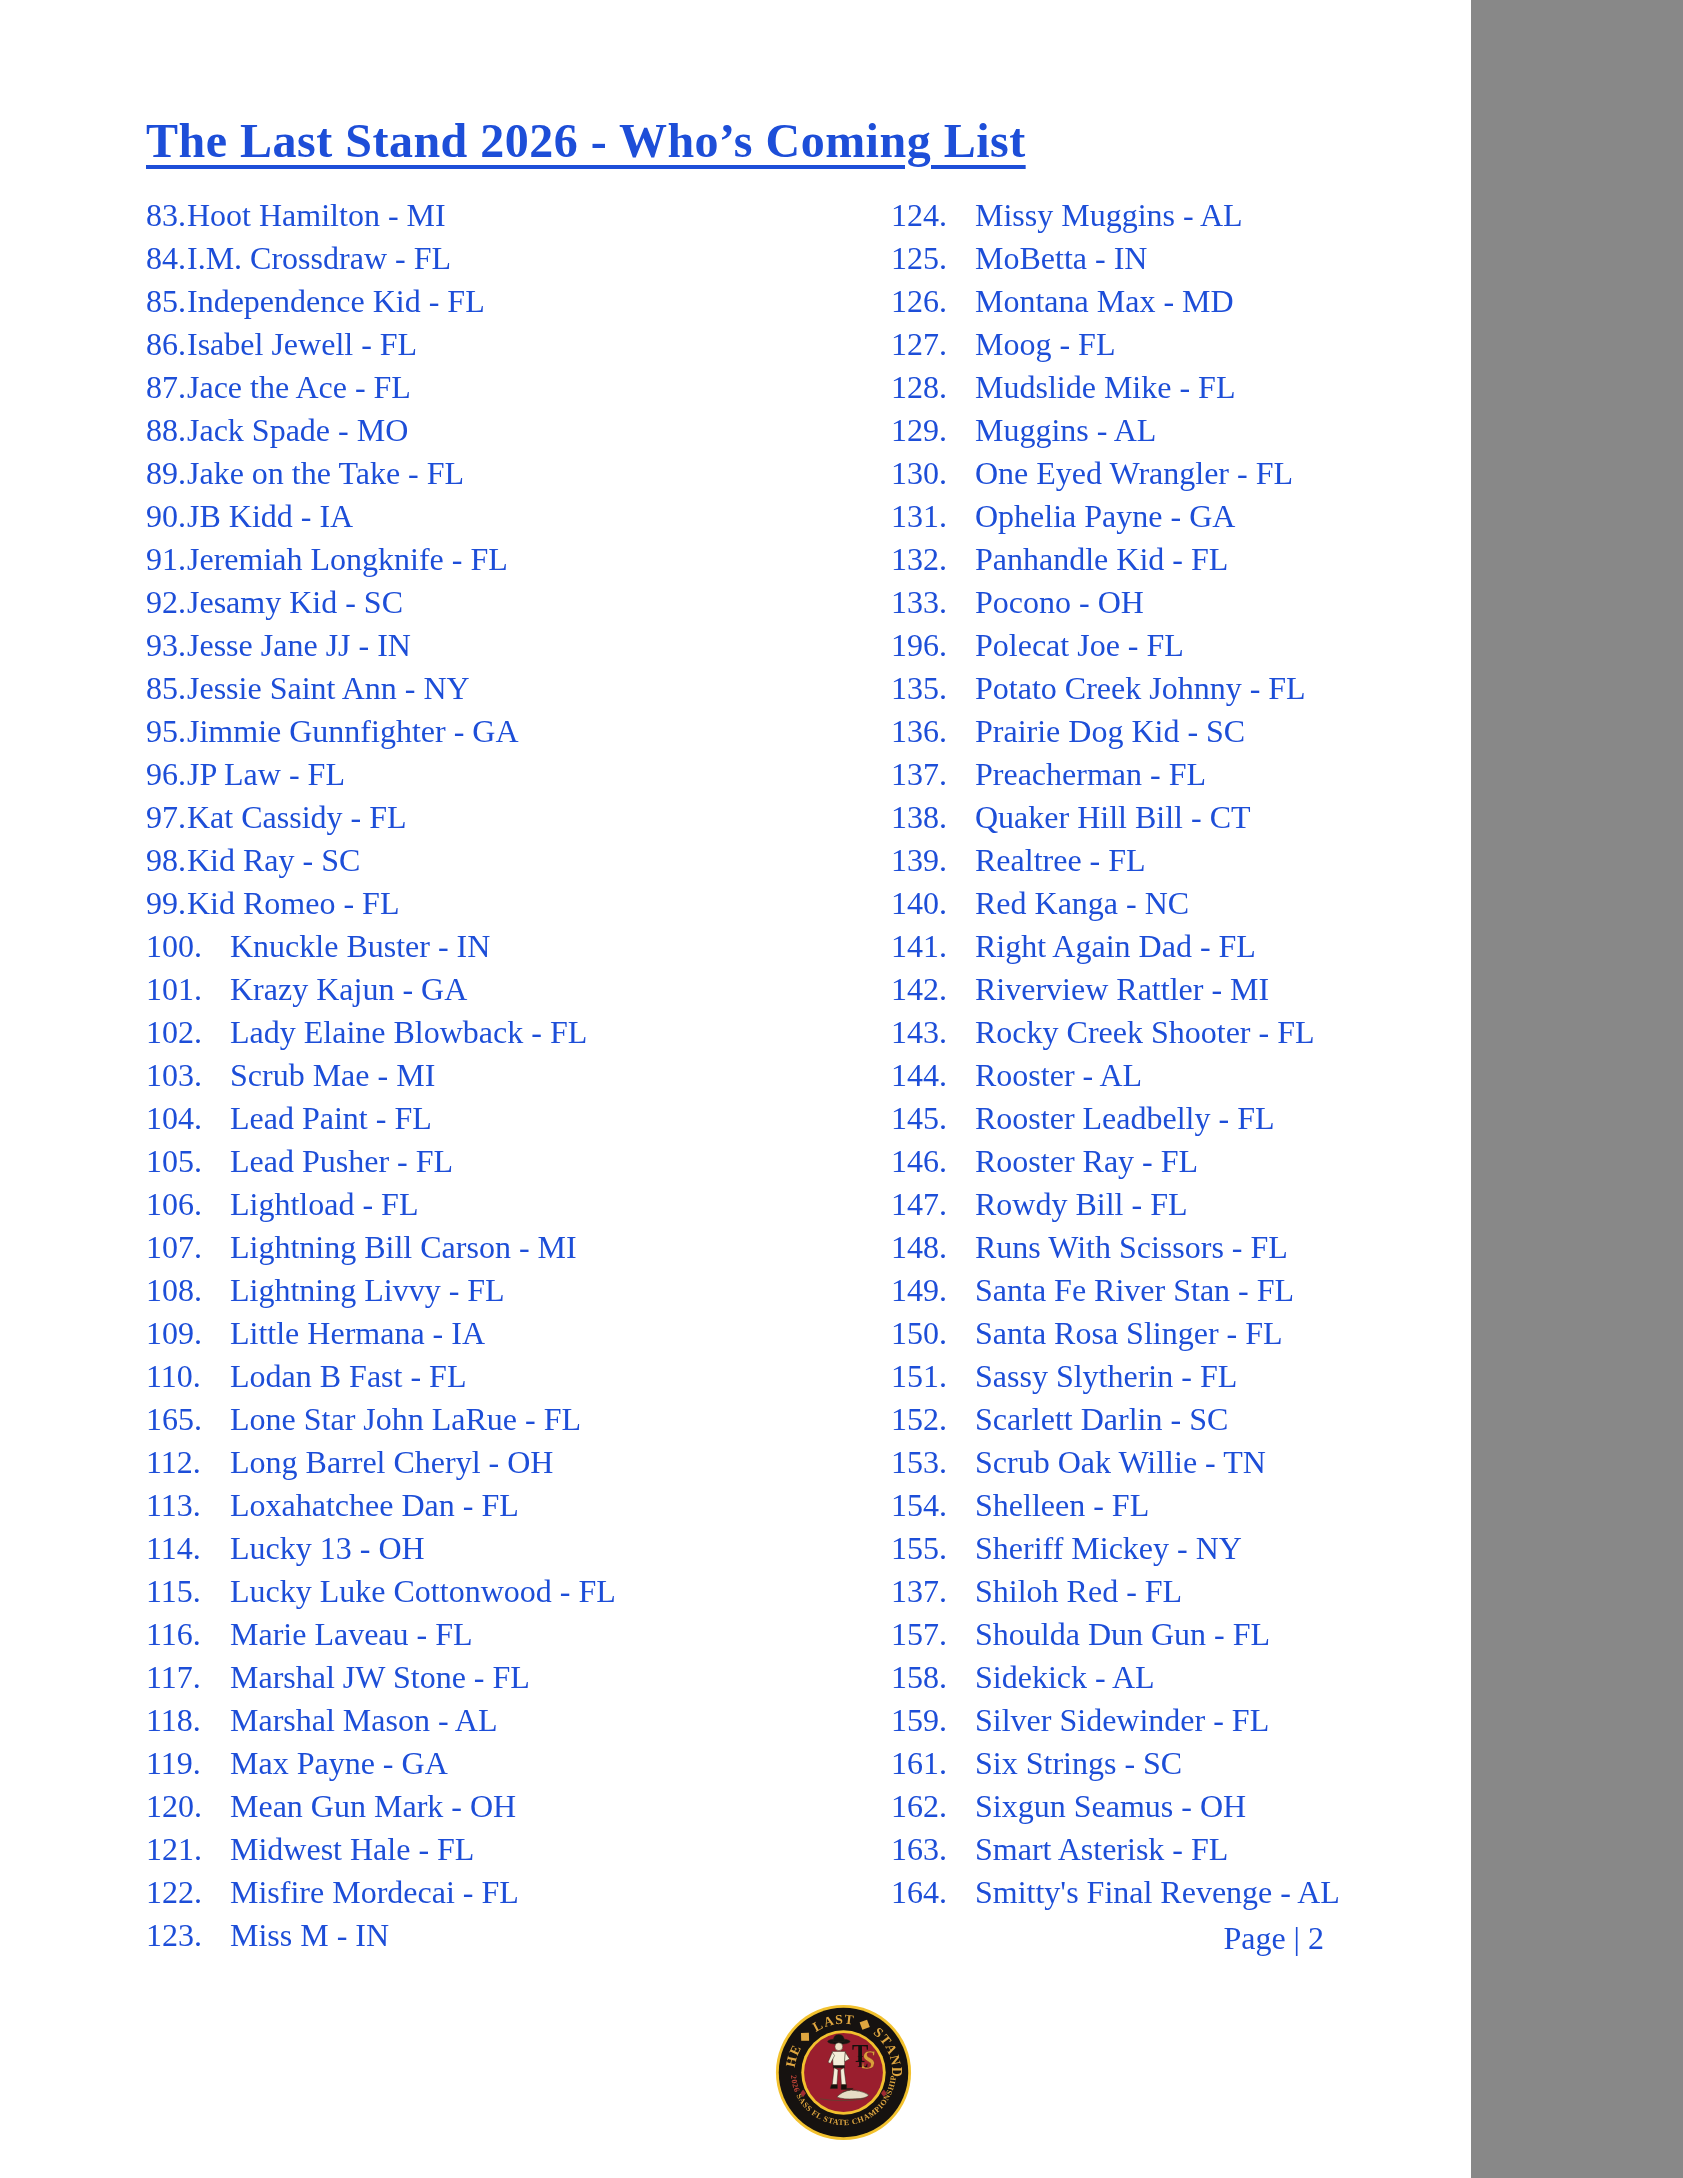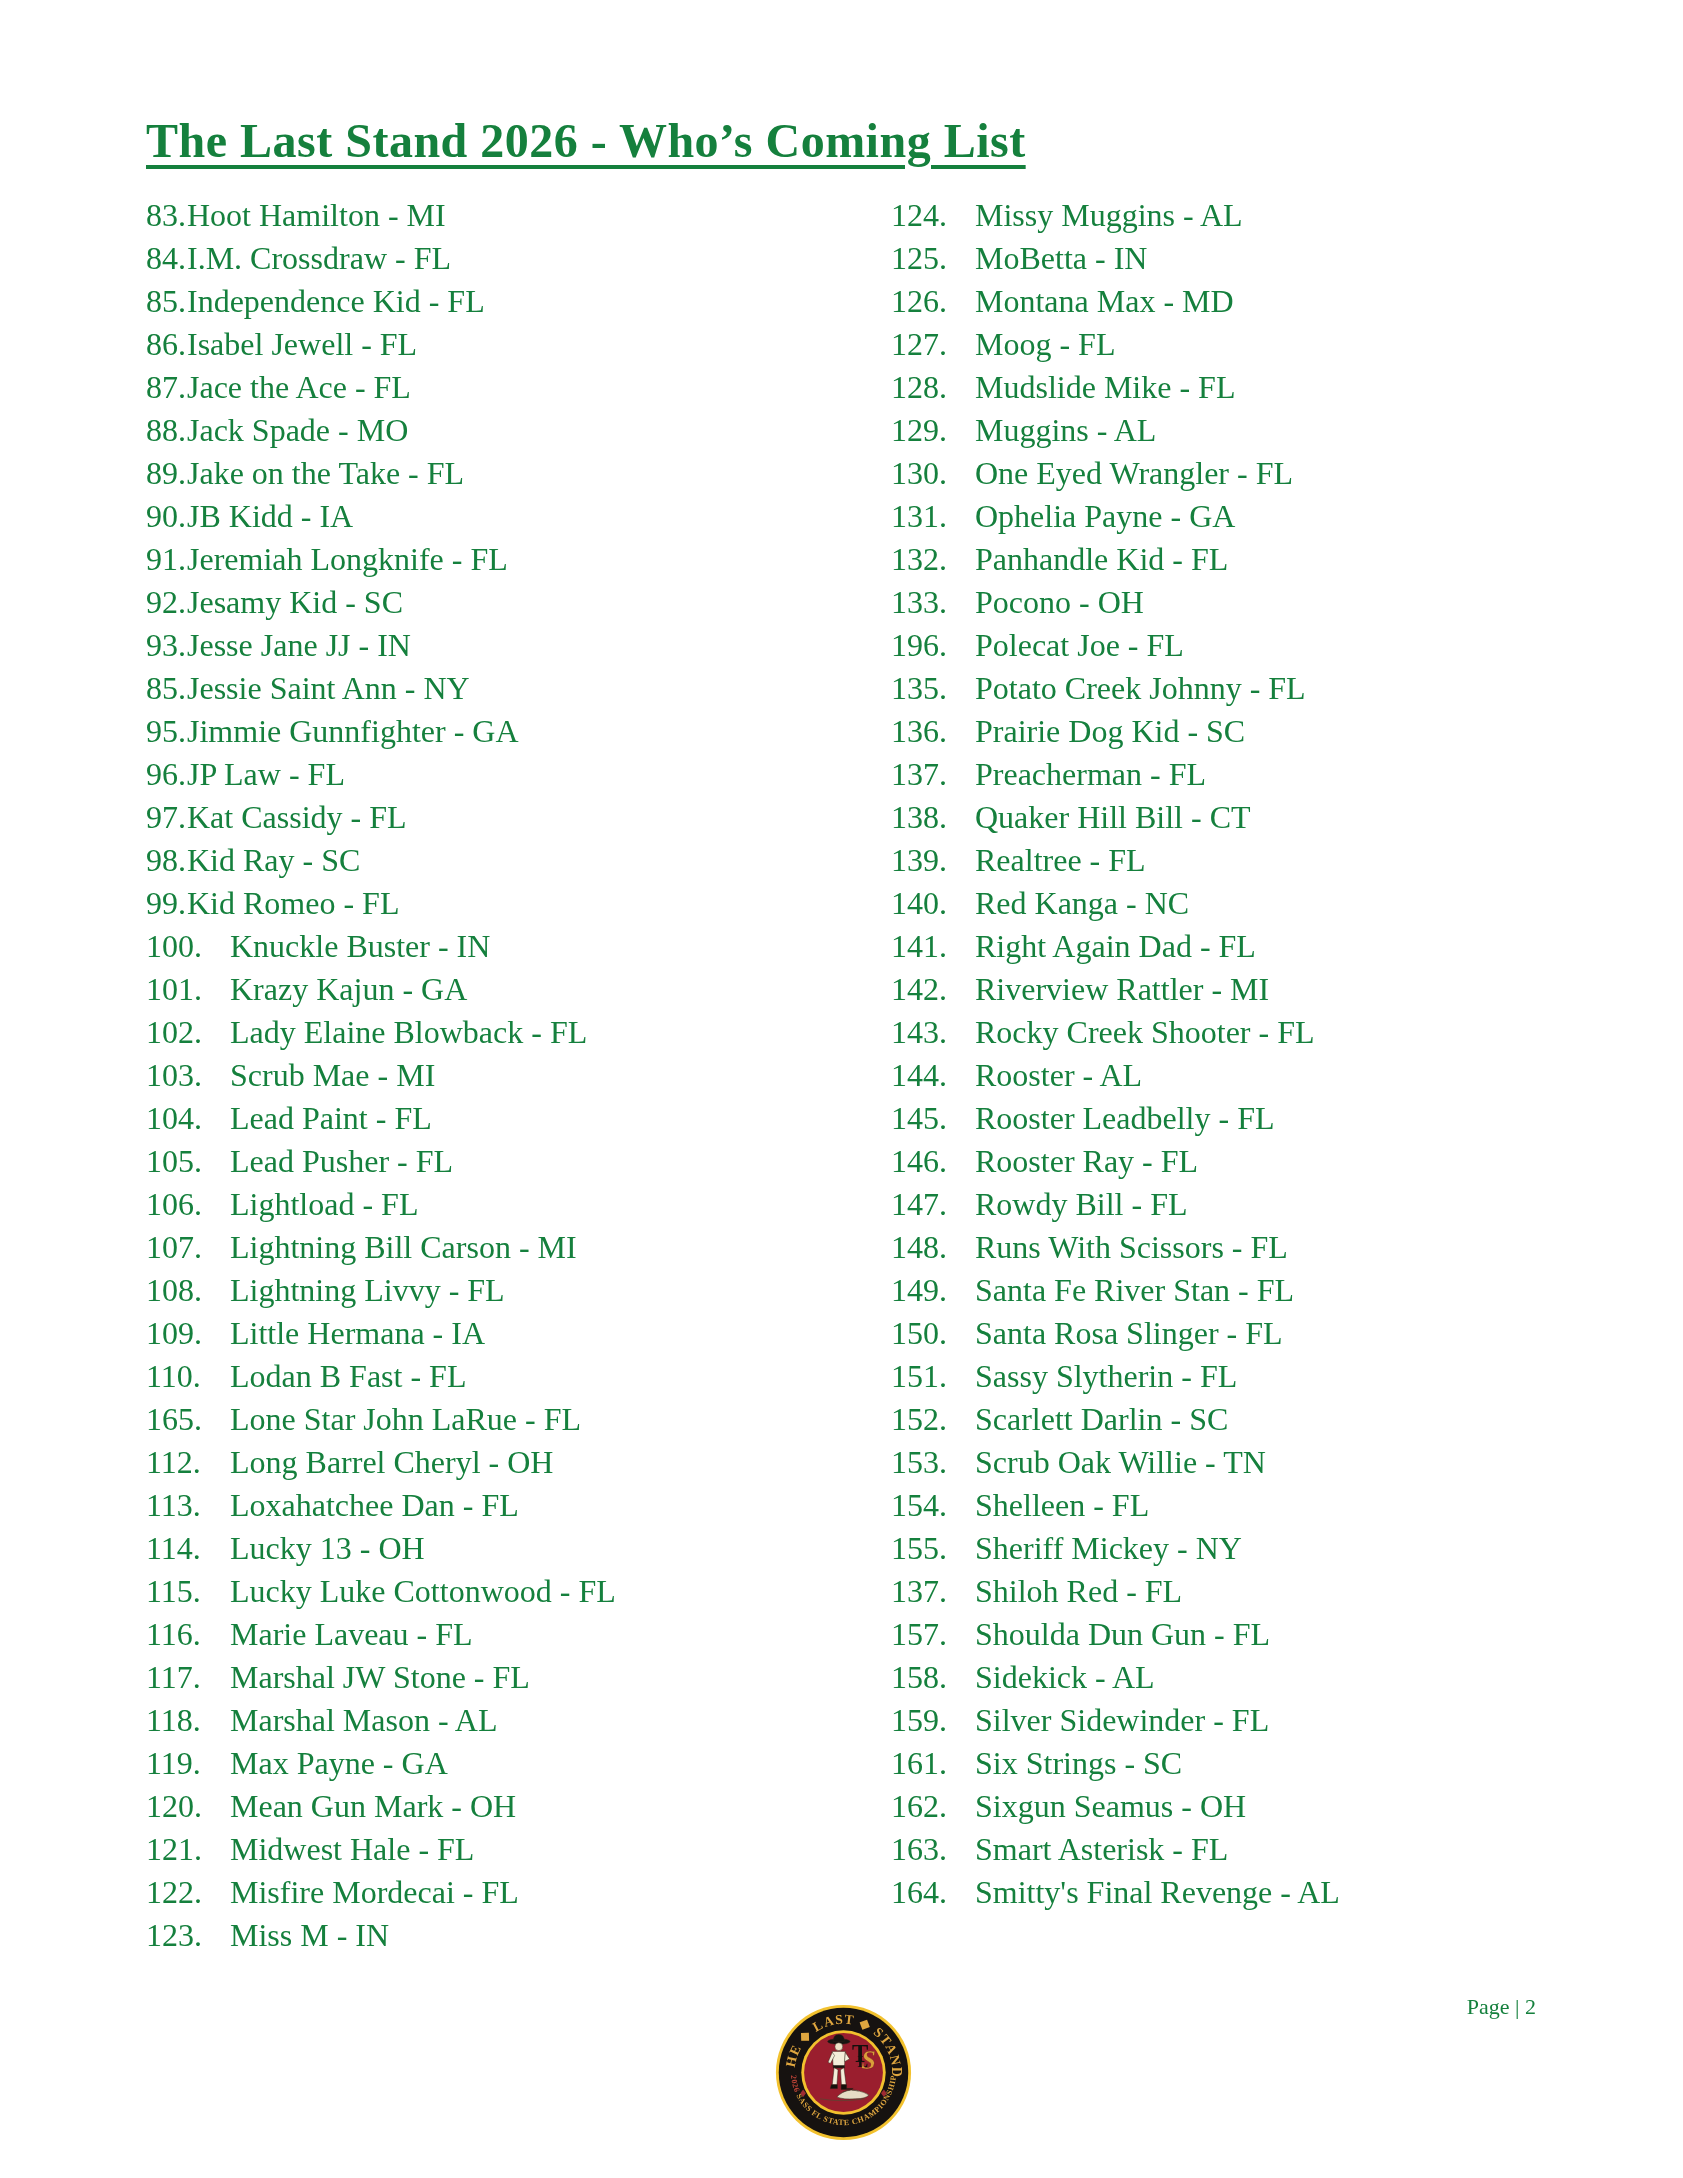--- a/index.html
+++ b/index.html
@@ -1,28 +1,28 @@
 <!DOCTYPE html>
 <html style="font-size:14.4px"><head>
 <meta charset="utf-8">
 <style>
   html,body{margin:0;padding:0;background:#888;}
-  #page{position:relative;width:1683px;height:2178px;background:#ffffff;
-        font-family:"Liberation Serif", serif;color:#15803d;overflow:hidden;}
+  #page{position:relative;width:1471px;height:2178px;background:#ffffff;
+        font-family:"Liberation Serif", serif;color:#1d4ed8;overflow:hidden;}
   #title{position:absolute;left:146px;top:113px;font-size:48px;font-weight:bold;
          text-decoration:underline;text-decoration-thickness:3.6px;text-underline-offset:8px;
          letter-spacing:0.5px;white-space:nowrap;}
   .col{position:absolute;top:194px;width:738px;}
   #col-left{left:146px;}
   #col-right{left:891px;}
   .row{height:43px;line-height:43px;font-size:32px;white-space:nowrap;}
   .num{display:inline-block;}
   .num.d2{width:41px;}
   .num.d3{width:84px;}
-  #footer{position:absolute;top:1994px;right:147px;font-size:22px;}
+  #footer{position:absolute;top:1920px;right:147px;font-size:32px;}
   #logo{position:absolute;left:775px;top:2004px;width:137px;height:137px;}
   svg text{font-family:"Liberation Serif", serif;}
 </style>
 </head>
 <body>
 
 <div id="page">
 
   <div id="title">The Last Stand 2026 - Who’s Coming List</div>
 

